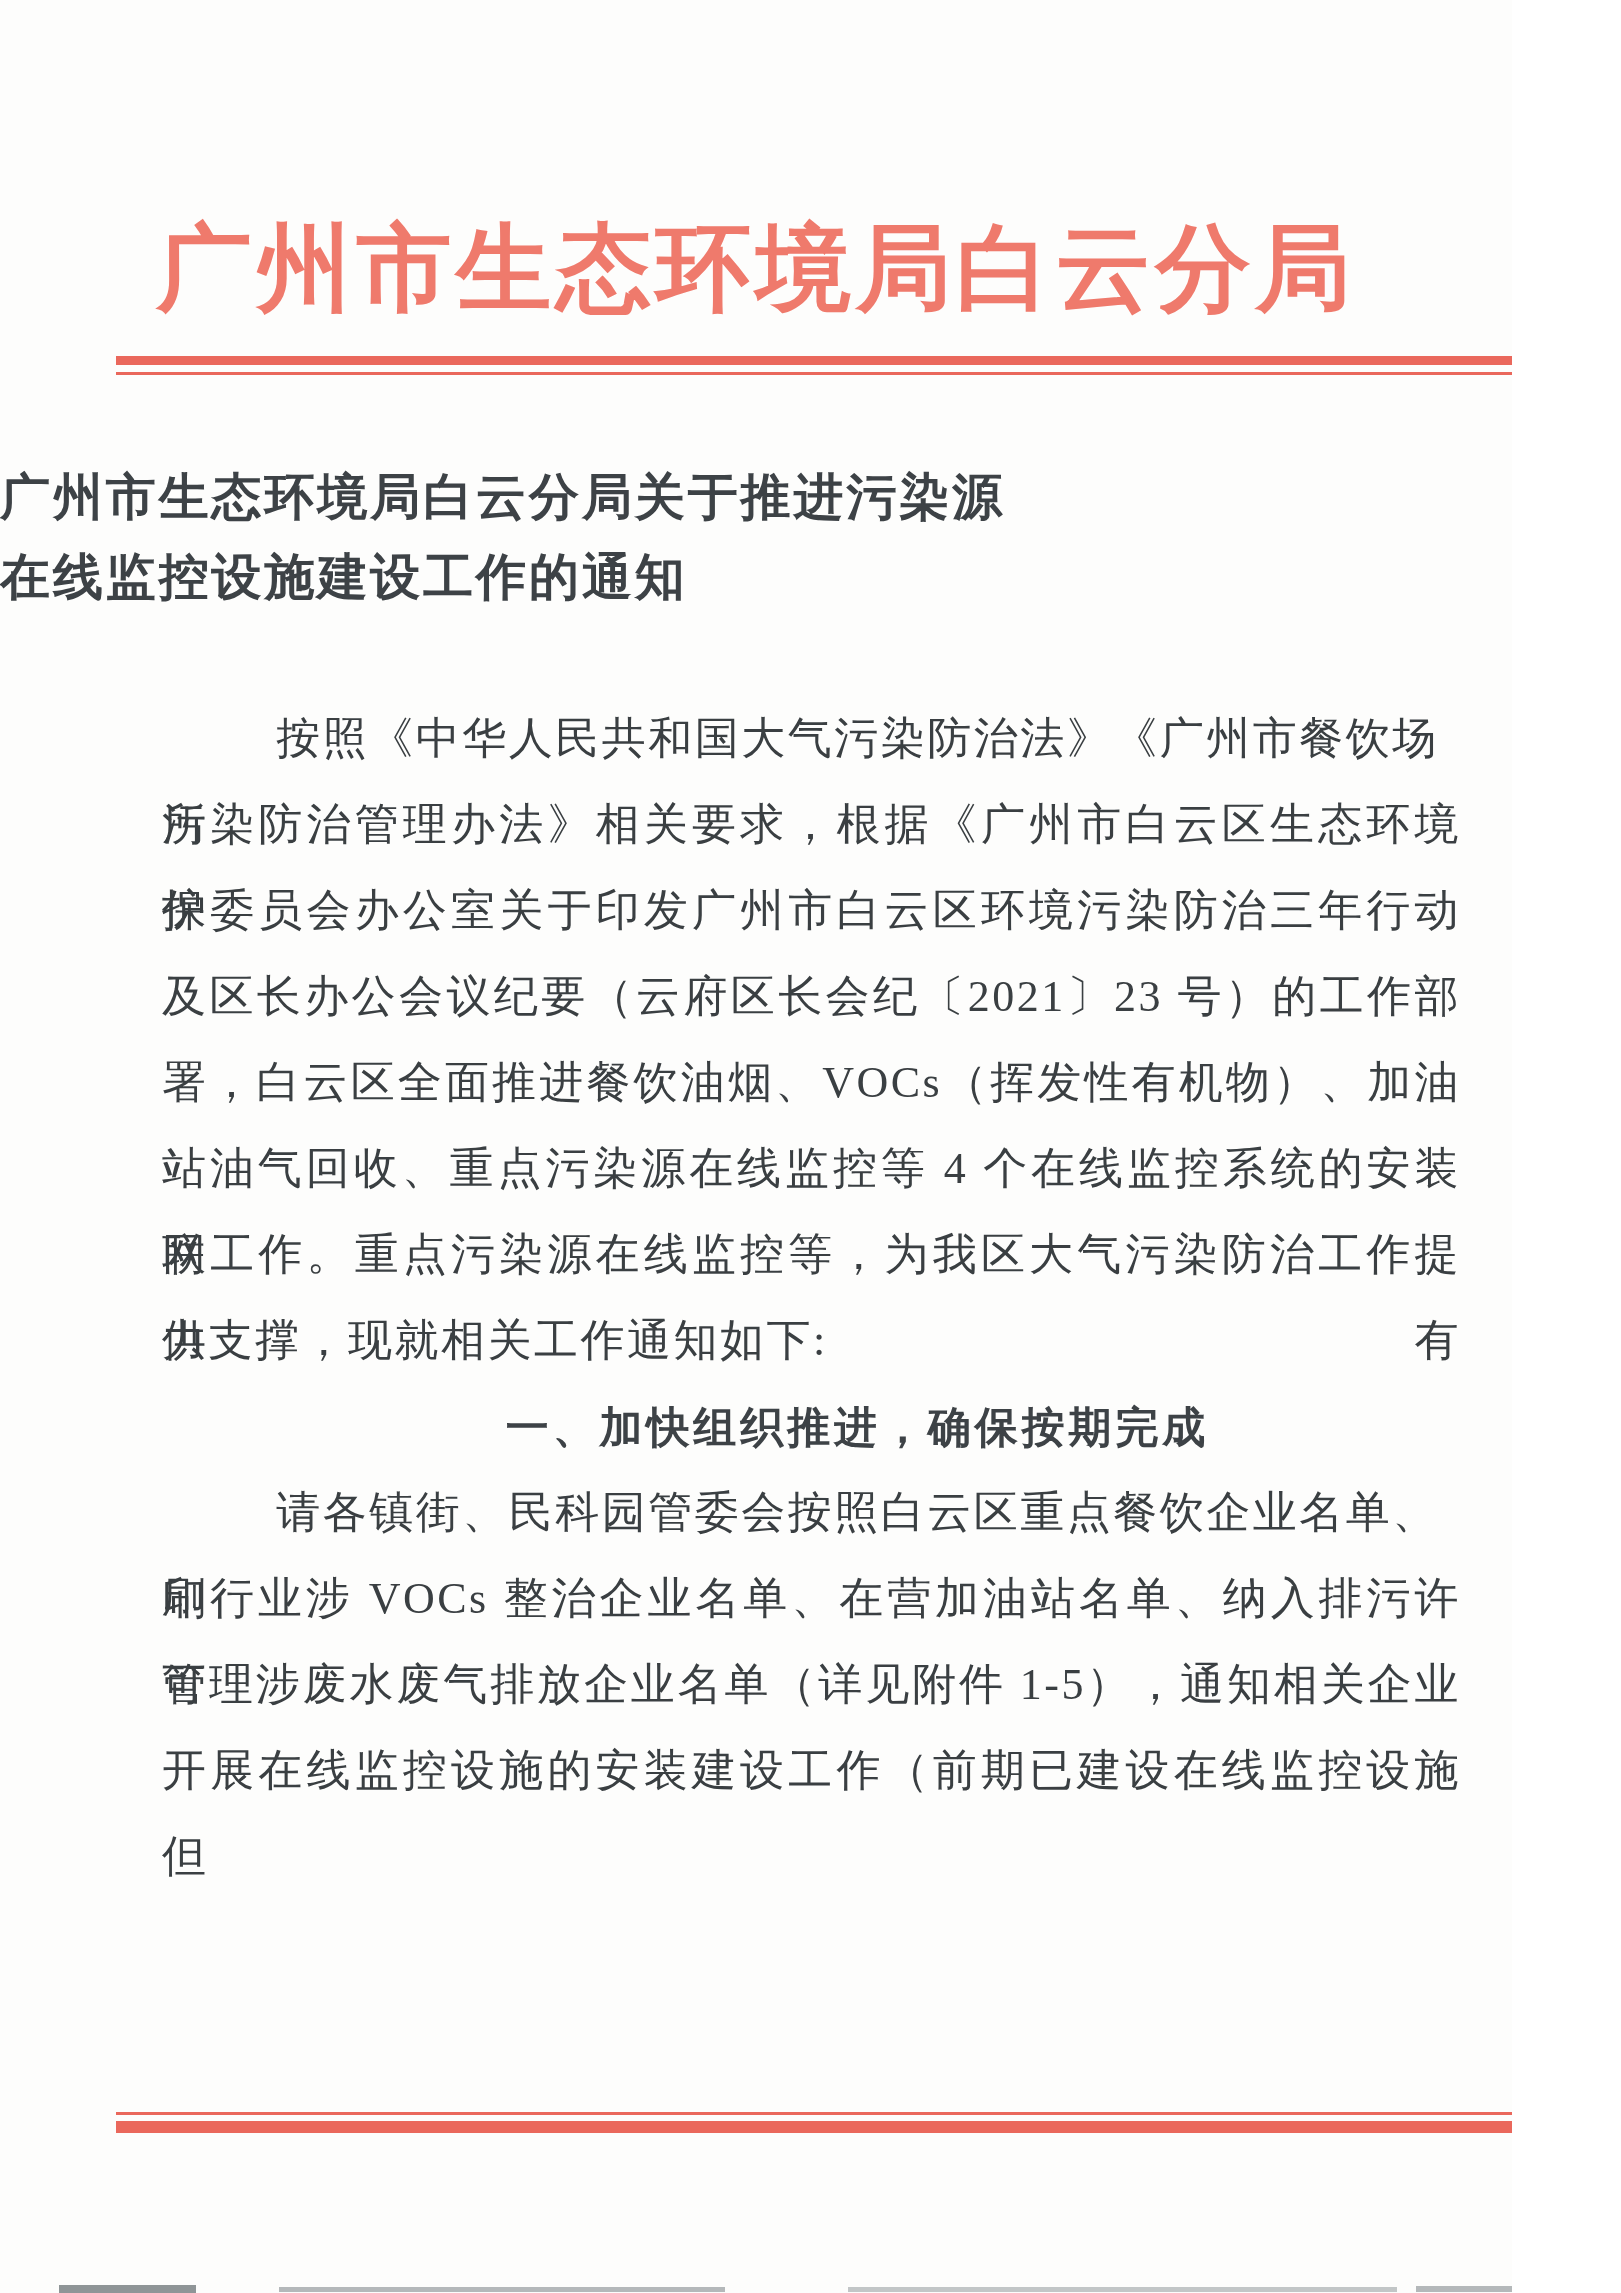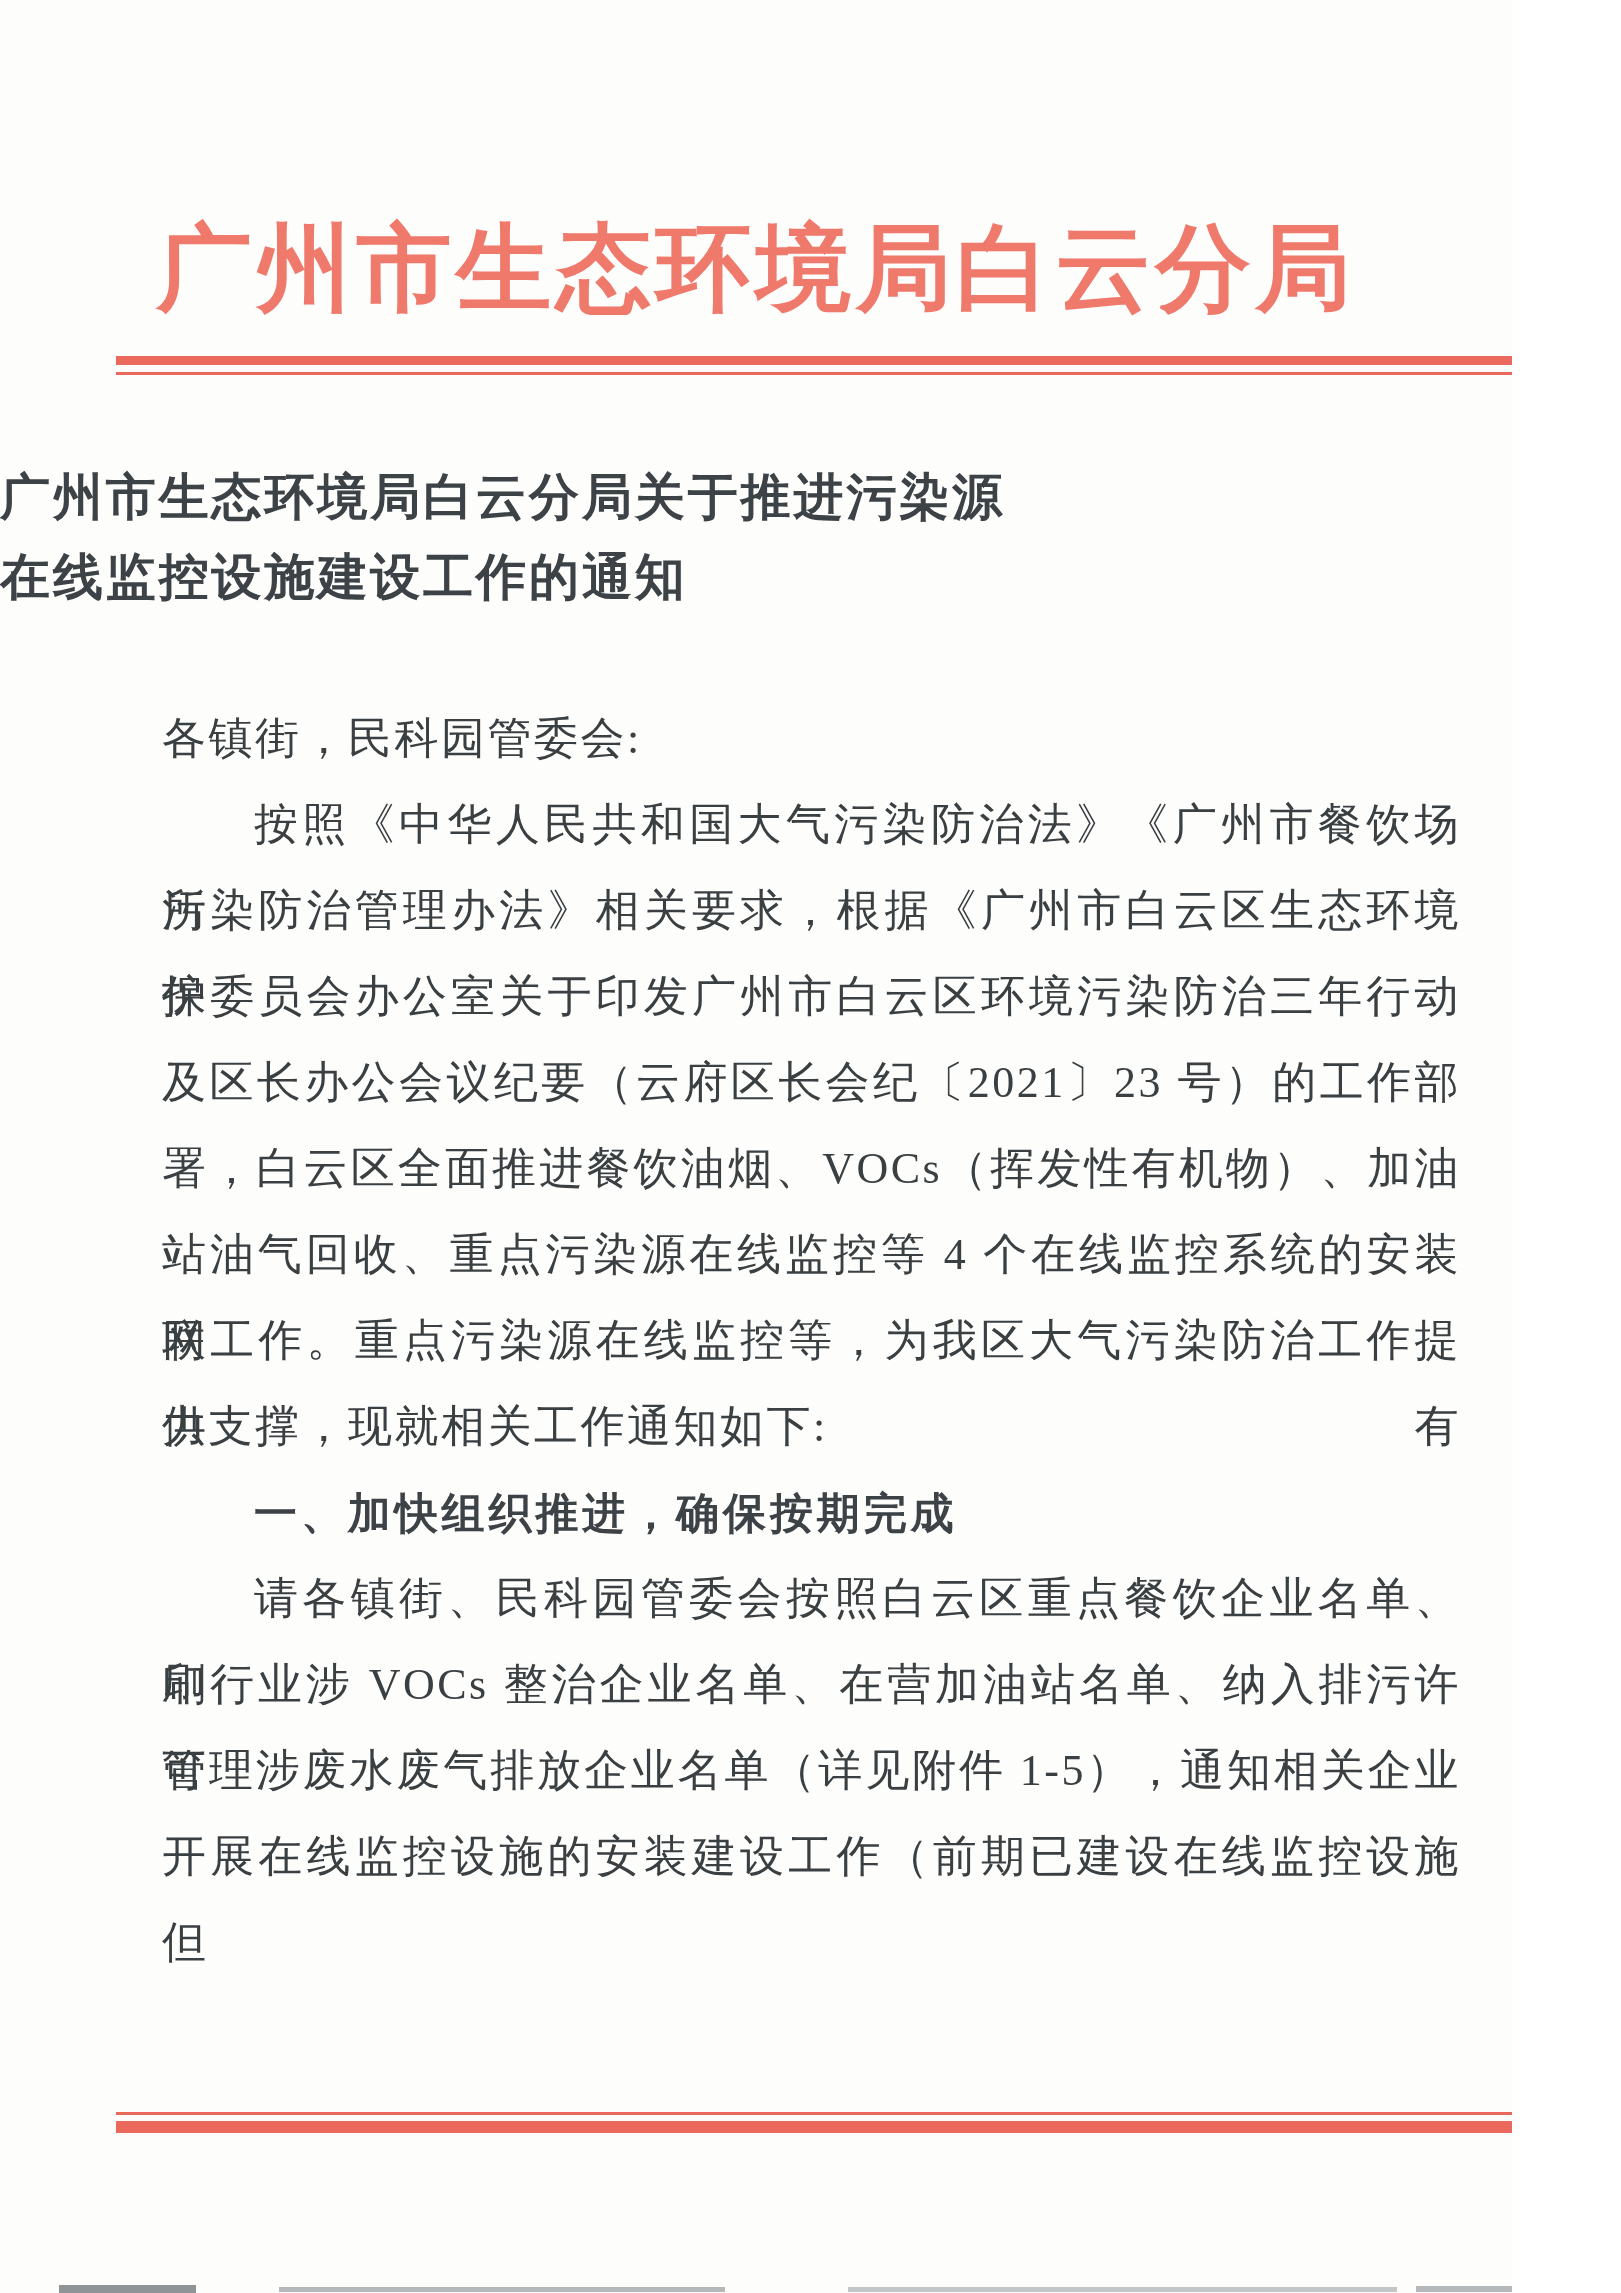--- a/index.html
+++ b/index.html
@@ -59,21 +59,21 @@
     line-height: 86px;
     letter-spacing: 2.5px;
     white-space: nowrap;
   }
   .line.stretch {
     white-space: normal;
     text-align: justify;
     text-align-last: justify;
     text-justify: inter-character;
   }
-  .line.indent { text-indent: 92px; }
+  .line.indent { text-indent: 92px; text-align: center; }
   .line.heading {
     font-family: "Liberation Sans", "DejaVu Sans", sans-serif;
     font-weight: bold;
     font-size: 43px;
     letter-spacing: 3.9px;
     color: var(--title-color, #34383b);
   }
   .artifact { position: absolute; }
   .edge-line-right  { left: 1613px; top: 931px;  width: 2.9px;   height: 1362px; background: #d2d5d6; }
   .edge-corner      { left: 1616px; top: 2240px; width: 3.9px;   height: 54px;   background: #73797b; }
@@ -91,21 +91,20 @@
 
   <div class="rule rule-top-thick"></div>
   <div class="rule rule-top-thin"></div>
 
   <div class="doc-title">
     <div>广州市生态环境局白云分局关于推进污染源</div>
     <div>在线监控设施建设工作的通知</div>
   </div>
 
   <div class="body-text">
-    <div class="line">各镇街，民科园管委会:</div>
 
     <div class="line indent stretch">按照《中华人民共和国大气污染防治法》《广州市餐饮场所</div>
     <div class="line stretch">污染防治管理办法》相关要求，根据《广州市白云区生态环境保</div>
     <div class="line stretch">护委员会办公室关于印发广州市白云区环境污染防治三年行动</div>
     <div class="line stretch">及区长办公会议纪要（云府区长会纪〔2021〕23 号）的工作部</div>
     <div class="line stretch">署，白云区全面推进餐饮油烟、VOCs（挥发性有机物）、加油</div>
     <div class="line stretch">站油气回收、重点污染源在线监控等 4 个在线监控系统的安装联</div>
     <div class="line stretch">网工作。重点污染源在线监控等，为我区大气污染防治工作提供有</div>
     <div class="line">力支撑，现就相关工作通知如下:</div>
 

